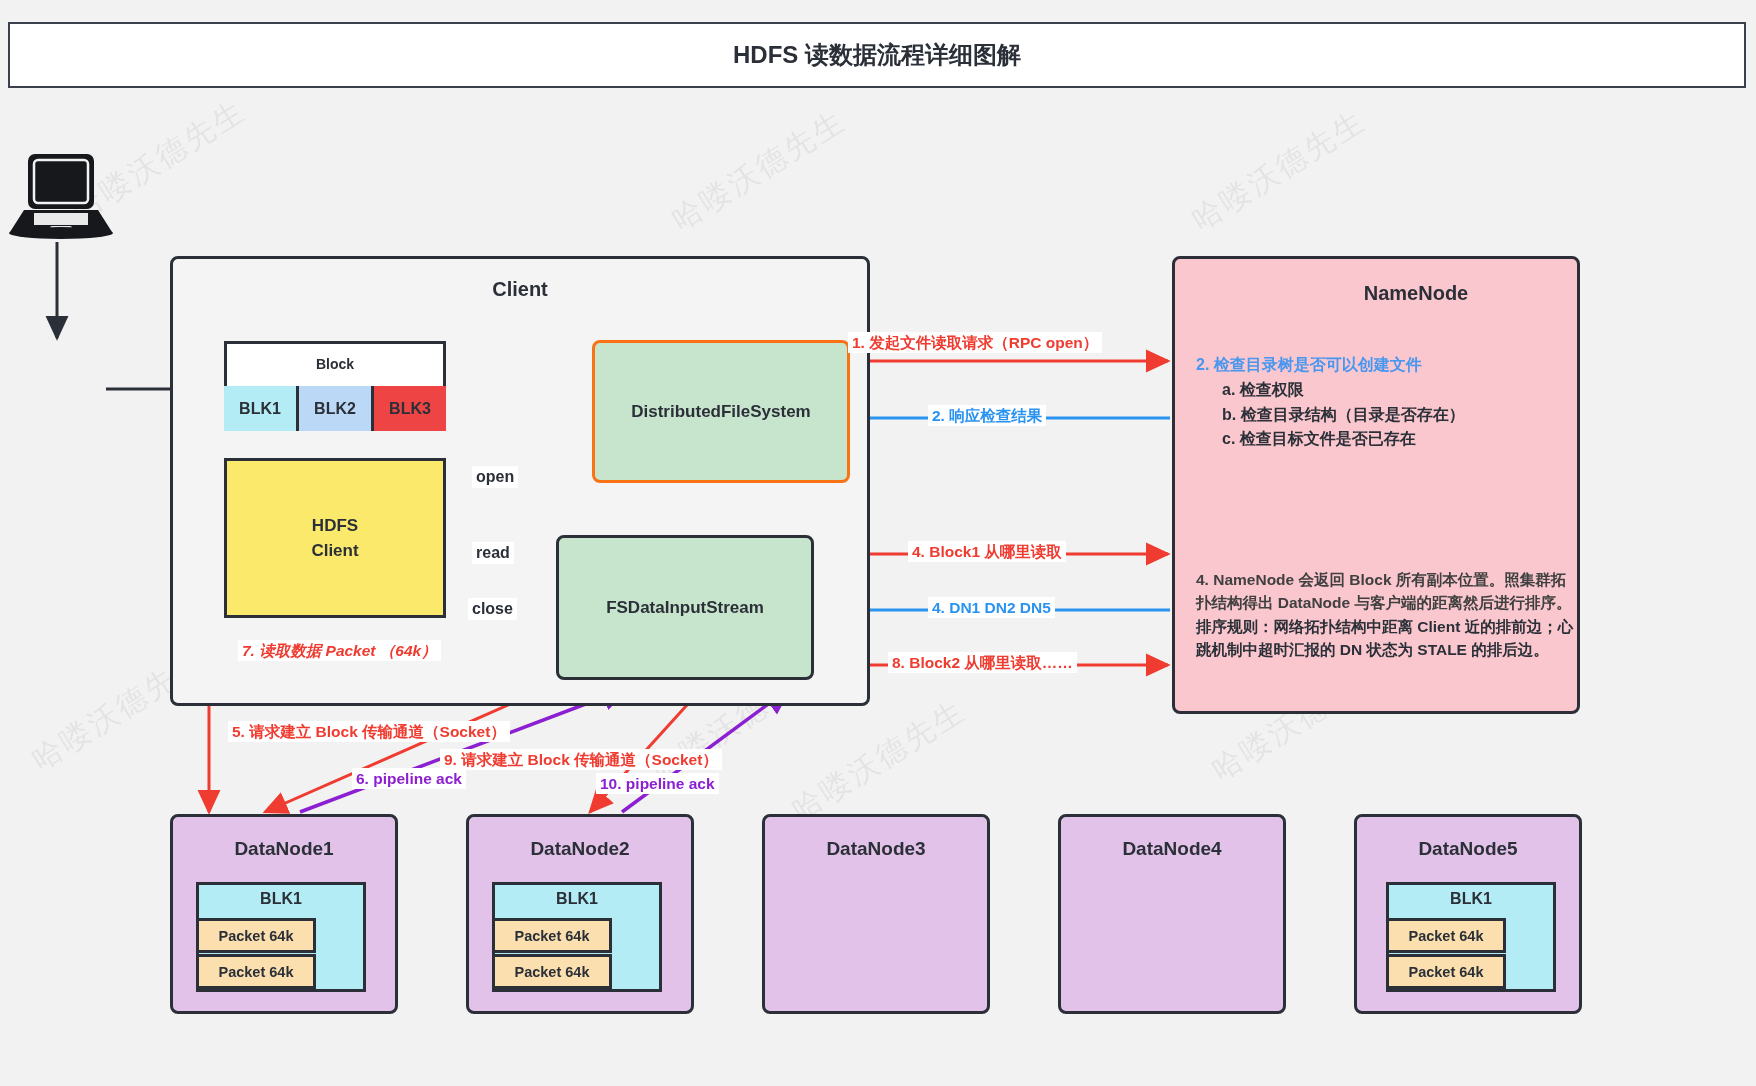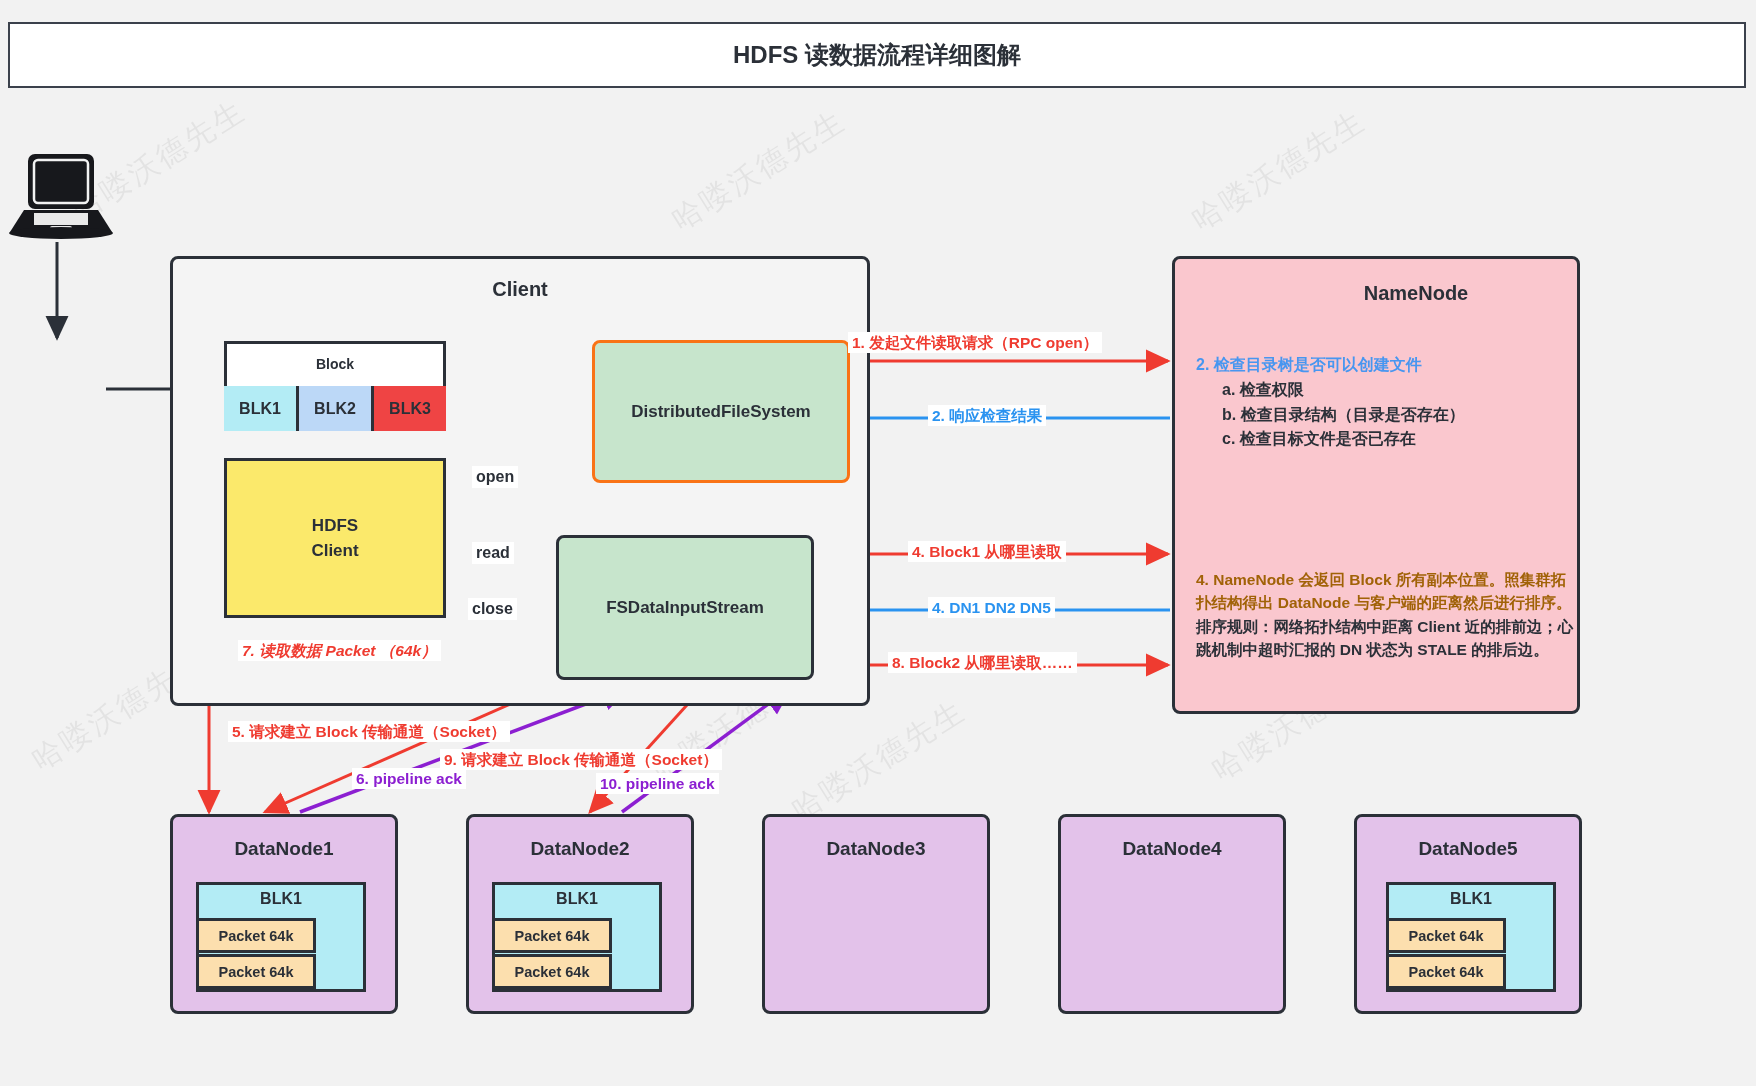--- a/index.html
+++ b/index.html
@@ -96,21 +96,21 @@
   .nn-step2{
     position:absolute;left:1196px;top:353px;width:370px;
     font-size:16px;font-weight:bold;line-height:1.55;
   }
   .nn-step2 .hl{color:#4796f0;}
   .nn-step2 .sub{padding-left:26px;color:#2b3038;}
   .nn-step4{
     position:absolute;left:1196px;top:568px;width:382px;
     font-size:15.5px;font-weight:bold;line-height:1.5;color:#2b3038;
   }
-  .nn-step4 .hl{color:#a16207;}
+  .nn-step4 .hl{color:#404040;}
 
   
   .dn{
     position:absolute;top:814px;width:228px;height:200px;
     background:#e3c2ea;border:3px solid #2b3038;border-radius:8px;box-sizing:border-box;
   }
   .dn-title{
     position:absolute;top:838px;width:228px;text-align:center;
     font-size:19px;font-weight:bold;
   }

